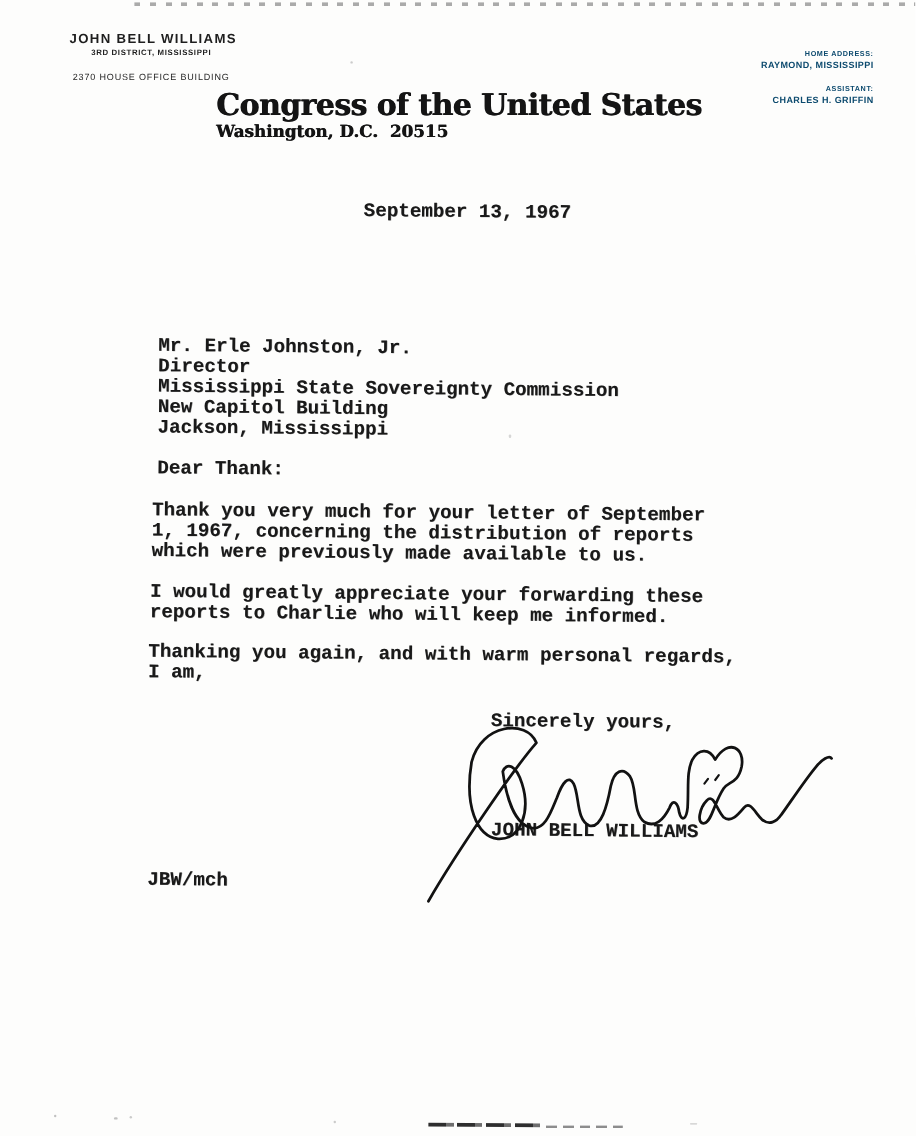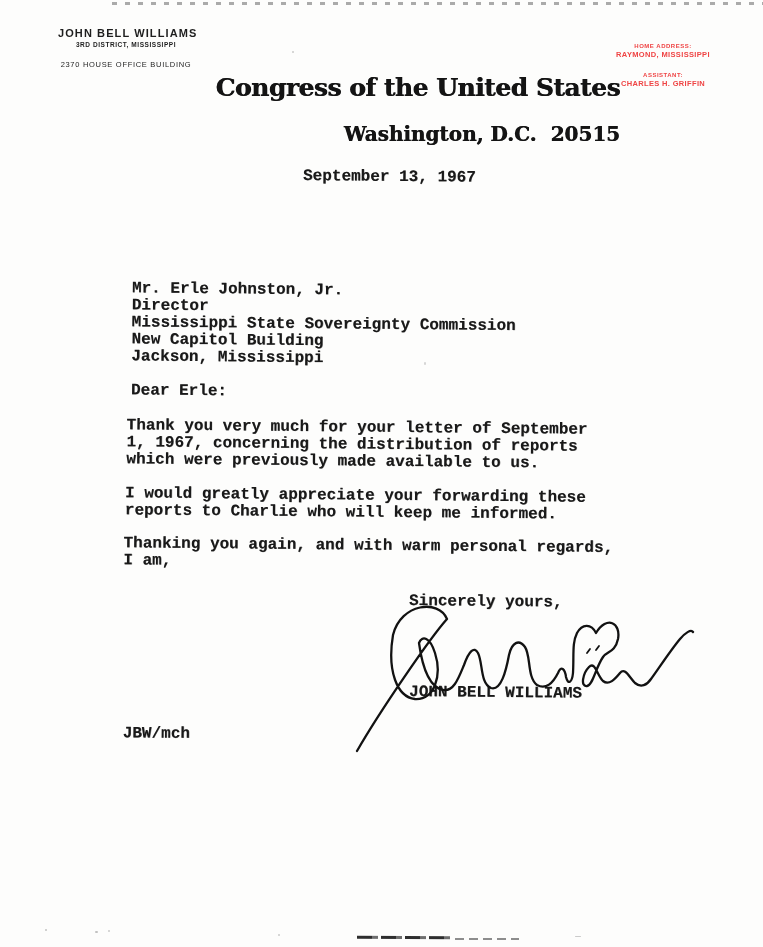--- a/index.html
+++ b/index.html
@@ -21,31 +21,31 @@
   }
   .art-streak2{
     position:absolute;left:455px;top:938px;width:64px;height:2px;
     background:repeating-linear-gradient(90deg,#8d8d8d 0 9px,transparent 9px 14px);
   }
   
   .hdr-left{position:absolute;left:58px;top:27px;width:136px;text-align:center;color:#1e1e1e;}
   .hdr-left .name{font-size:11px;font-weight:bold;letter-spacing:1.1px;white-space:nowrap;}
   .hdr-left .district{font-size:6.5px;font-weight:bold;letter-spacing:.55px;margin-top:2px;white-space:nowrap;}
   .hdr-left .office{font-size:7.5px;font-weight:normal;letter-spacing:.7px;margin-top:12px;white-space:nowrap;}
-  .hdr-right{position:absolute;left:598px;top:43px;width:130px;text-align:center;color:#ef4444;}
+  .hdr-right{position:absolute;left:598px;top:43px;width:130px;text-align:right;color:#0c4a6e;}
   .hdr-right .label{font-size:6px;font-weight:bold;letter-spacing:.5px;white-space:nowrap;}
   .hdr-right .value{font-size:7.5px;font-weight:bold;letter-spacing:.35px;margin-top:1px;white-space:nowrap;}
   .hdr-right .gap{margin-top:13px;}
   .masthead{
-    position:absolute;left:180px;top:73px;width:440px;text-align:right;color:#141414;
+    position:absolute;left:180px;top:73px;width:440px;text-align:left;color:#141414;
     font-family:"DejaVu Serif",serif;font-weight:bold;
   }
   .masthead .m1{font-size:25px;letter-spacing:-.5px;text-shadow:.6px 0 0 currentColor;white-space:nowrap;}
   .masthead .m2{font-size:19px;margin-top:1px;text-shadow:.5px 0 0 currentColor;white-space:nowrap;}
-  .masthead .m3{font-size:20px;margin-top:20px;text-shadow:.5px 0 0 currentColor;white-space:pre;}
+  .masthead .m3{font-size:14px;margin-top:0;text-shadow:.5px 0 0 currentColor;white-space:pre;}
   
   .typed{
     position:absolute;left:0;top:0;width:763px;height:947px;
     transform:rotate(.55deg);transform-origin:200px 180px;
     font-family:"Liberation Mono","DejaVu Sans Mono",monospace;font-weight:bold;
     font-size:16px;line-height:17px;color:#191919;
   }
   .typed .block{position:absolute;}
   .typed .ln{white-space:pre;text-shadow:.4px .2px .3px rgba(10,10,10,.45);}
   .blk-date{left:303px;top:167px;}
@@ -101,21 +101,21 @@
 
     <div class="block blk-recipient">
       <div class="ln">Mr. Erle Johnston, Jr.</div>
       <div class="ln">Director</div>
       <div class="ln">Mississippi State Sovereignty Commission</div>
       <div class="ln">New Capitol Building</div>
       <div class="ln">Jackson, Mississippi</div>
     </div>
 
     <div class="block blk-salutation">
-      <div class="ln">Dear Erle:</div>
+      <div class="ln">Dear Thank:</div>
     </div>
 
     <div class="block blk-p1">
       <div class="ln">Thank you very much for your letter of September</div>
       <div class="ln">1, 1967, concerning the distribution of reports</div>
       <div class="ln">which were previously made available to us.</div>
     </div>
 
     <div class="block blk-p2">
       <div class="ln">I would greatly appreciate your forwarding these</div>

